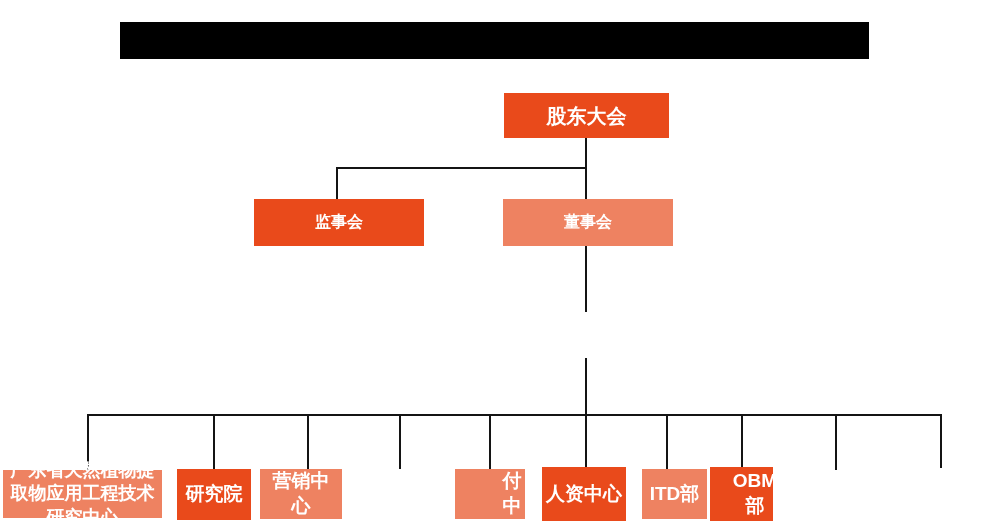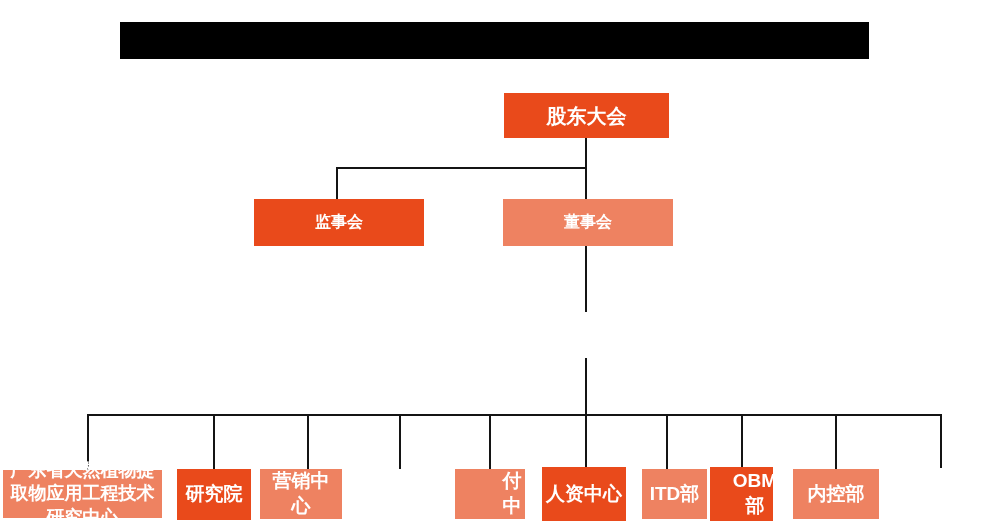--- a/index.html
+++ b/index.html
@@ -71,15 +71,14 @@
   <div class="node light lvl2" style="left:503px; top:199px; width:170px; height:47px;">董事会</div>
 
 
   <div class="node light dept small-text" style="left:3px; top:470px; width:159px; height:48px;">广东省天然植物提取物应用工程技术研究中心</div>
   <div class="node solid dept" style="left:177px; top:469px; width:74px; height:51px;">研究院</div>
   <div class="node light dept" style="left:260px; top:469px; width:82px; height:50px;">营销中心</div>
   <div class="node light dept" style="left:455px; top:469px; width:70px; height:50px;padding-left:48px;">交付中心</div>
   <div class="node solid dept" style="left:542px; top:467px; width:84px; height:54px;">人资中心</div>
   <div class="node light dept" style="left:642px; top:469px; width:65px; height:50px;">ITD部</div>
   <div class="node solid dept" style="left:710px; top:467px; width:63px; height:54px;padding-left:31px;">OBM部</div>
-  <div class="node light dept" style="left:793px; top:469px; width:86px; height:50px;">内控部</div>
 
 </div>
 
 </body></html>

